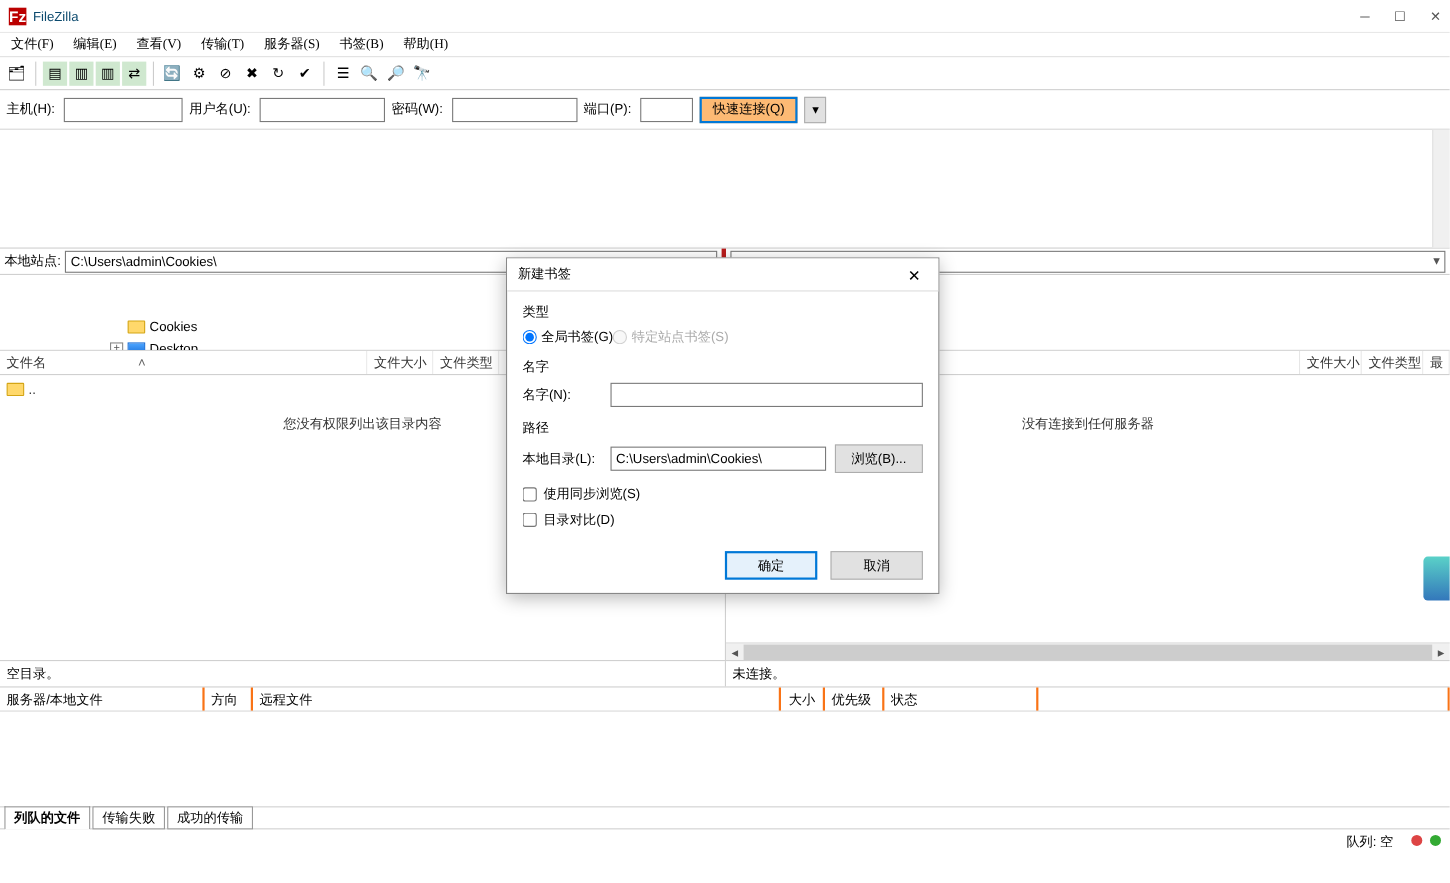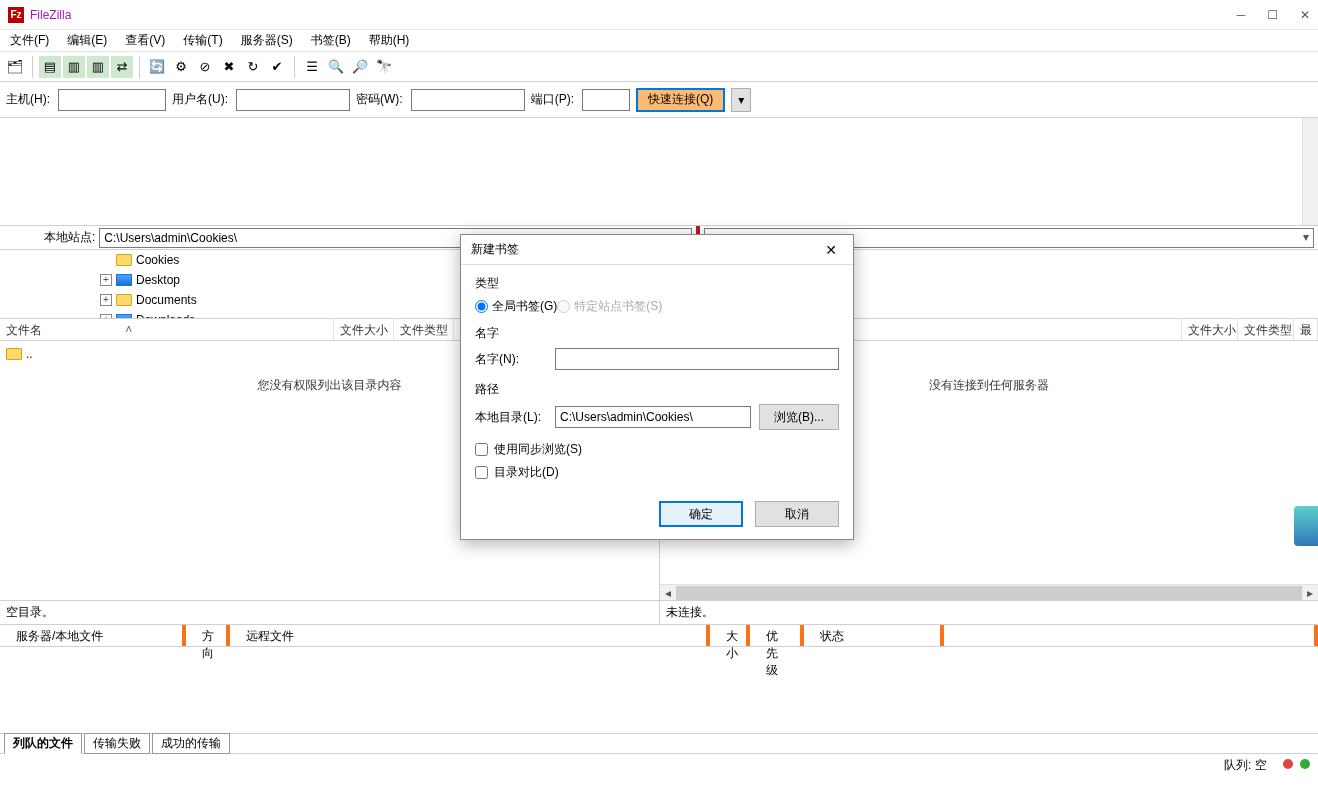--- a/index.html
+++ b/index.html
@@ -1,57 +1,57 @@
 <!DOCTYPE html>
 <html><head>
 <meta charset="utf-8">
 <style>
 * { box-sizing: border-box; margin: 0; padding: 0; font-family: "Microsoft YaHei", "SimSun", sans-serif; font-size: 12px; }
 body { background: #fff; width: 1318px; height: 803px; overflow: hidden; position: relative; }
 .titlebar { height: 30px; display: flex; align-items: center; padding: 0 8px; background: #fff; border-bottom: 1px solid #e8e8e8; }
-.titlebar .logo { width: 16px; height: 16px; background: #b00; color:#fff; display:inline-flex; align-items:center; justify-content:center; font-weight:bold; font-size:10px; margin-right:6px; }
-.titlebar .title { color: #a21caf; }
+.titlebar .logo { width: 16px; height: 16px; background: #b00; color:#fff; display:inline-flex; align-items:center; justify-content:center; font-weight:bold; font-size:14px; margin-right:6px; }
+.titlebar .title { color: #0c4a6e; }
 .titlebar .win-controls { margin-left: auto; display: flex; gap: 22px; color:#555; }
 .menubar { height: 22px; display: flex; align-items: center; padding: 0 6px; gap: 10px; border-bottom: 1px solid #e0e0e0; }
-.menubar span { padding: 2px 4px; cursor: default; }
+.menubar span { padding: 2px 4px; cursor: default; font-family: Liberation Serif, serif; }
 .toolbar { height: 30px; border-bottom: 1px solid #d0d0d0; display:flex; align-items:center; padding:0 4px; gap:2px;}
 .tb-icon { width:22px; height:22px; border:1px solid transparent; display:flex; align-items:center; justify-content:center; font-size:13px;}
 .tb-sep { width:1px; height:22px; background:#ccc; margin:0 4px; }
 .quickbar { height: 36px; border-bottom: 1px solid #d0d0d0; display:flex; align-items:center; padding:0 6px; gap:6px; }
 .quickbar label { margin-right:2px; }
 .quickbar input { height:22px; border:1px solid #7a7a7a; padding:0 4px; }
 .qc-btn { height:24px; border:2px solid #0078d7; background:#fdba74; padding:0 10px; }
 .qc-drop { width:20px; height:24px; border:1px solid #adadad; background:#e1e1e1; display:flex; align-items:center; justify-content:center; }
 .log-area { height: 108px; border-bottom: 1px solid #d0d0d0; background:#fff; position:relative; }
 .scroll-v { position:absolute; right:0; top:0; width:16px; height:100%; background:#f0f0f0; border-left:1px solid #e0e0e0;}
 .path-row { height: 24px; display:flex; border-bottom:1px solid #d0d0d0; }
 .path-half { flex:1; display:flex; align-items:center; padding:0 4px; gap:4px; position:relative;}
 .path-half input { flex:1; height:20px; border:1px solid #7a7a7a; padding:0 4px; }
 .path-drop { position:absolute; right:4px; top:3px; width:16px; height:16px; display:flex; align-items:center; justify-content:center; color:#555;}
 .tree-row { height: 69px; display:flex; border-bottom:1px solid #d0d0d0; overflow:hidden;}
 .tree-half { flex:1; overflow:auto; position:relative; }
-.tree-half.left { border-right: 0px;}
+.tree-half.left { border-right: 0px; margin-top: 37px;}
 .tree-node { display:flex; align-items:center; height:20px; padding-left:100px; gap:4px; white-space:nowrap;}
 .tree-exp { width:12px; height:12px; border:1px solid #888; display:flex; align-items:center; justify-content:center; font-size:10px; line-height:1; color:#555;}
 .folder-icon { width:16px; height:12px; background:#ffd86b; border:1px solid #d4a515; border-radius:1px;}
 .drive-icon { width:16px; height:12px; background:linear-gradient(#4aa3ff,#1a6fd8); border:1px solid #1a6fd8;}
 .hdr-row { height: 22px; display:flex; border-bottom:1px solid #d0d0d0; }
 .hdr-half { display:flex; align-items:stretch; position:relative; }
 .hdr-half .col { border-right:1px solid #e4e4e4; padding:3px 6px; color:#333; background:#fff; white-space:nowrap; overflow:hidden;}
 .hdr-sort { display:inline-block; margin-left:80px; color:#666;}
 .file-row { display:flex; border-bottom:1px solid #d0d0d0; }
 .file-half { flex:1; position:relative; padding:4px 6px; }
 .file-half.left { border-right: 0px;}
 .msg-center { position:absolute; left:50%; top:36px; transform:translateX(-50%); color:#333;}
 .file-entry { display:flex; align-items:center; gap:4px; height:18px; color:#333;}
 .status-row { height: 24px; display:flex; border-bottom:1px solid #d0d0d0; }
 .status-half { flex:1; display:flex; align-items:center; padding:0 6px; }
 .status-half.left { border-right: 0px;}
 .queue-hdr { height: 22px; display:flex; border-bottom:1px solid #d0d0d0; }
-.queue-hdr .col { border-right:4px solid #f97316; padding:3px 16px; }
+.queue-hdr .col { border-right:2px solid #f97316; padding:3px 6px; }
 .queue-body { height: 87px; border-bottom:1px solid #d0d0d0; background:#fff;}
 .tabs-row { height: 20px; display:flex; align-items:center; padding:0 4px; gap:2px; border-bottom:1px solid #d0d0d0;}
 .tab { border:1px solid #999; background:#fff; padding:1px 8px; font-size:12px;text-align:right;}
 .tab.active { background:#fff; font-weight:bold; border-bottom:1px solid #fff;}
 .statusbar { height: 22px; display:flex; align-items:center; padding:0 8px; justify-content:flex-end; gap:16px; }
 .led { width:10px; height:10px; border-radius:50%; display:inline-block; }
 .led.red { background:#d44; } .led.green { background:#3a3;}
 .dialog { position:absolute; left:460px; top:234px; width:394px; background:#fff; border:1px solid #888; box-shadow:0 4px 16px rgba(0,0,0,0.3); z-index:100;}
 .dlg-title { height:30px; display:flex; align-items:center; padding:0 10px; background:#fff; border-bottom:1px solid #ddd;}
 .dlg-close { margin-left:auto; font-size:14px; padding:2px 6px;}
@@ -130,21 +130,21 @@
   <input style="width: 48px;">
   <button class="qc-btn">快速连接(Q)</button>
   <div class="qc-drop">▾</div>
 </div>
 
 <div class="log-area">
   <div class="scroll-v"></div>
 </div>
 
 <div class="path-row">
-  <div class="path-half" style="flex:0 0 660px; border-right:4px solid #b91c1c;margin-left:40px;">
+  <div class="path-half" style="flex:0 0 660px; border-right:4px solid #b91c1c;">
     <span>本地站点:</span>
     <input value="C:\Users\admin\Cookies\" style="">
   </div>
   <div class="path-half">
     <input style="">
     <span class="path-drop">▾</span>
   </div>
 </div>
 
 <div class="tree-row">

